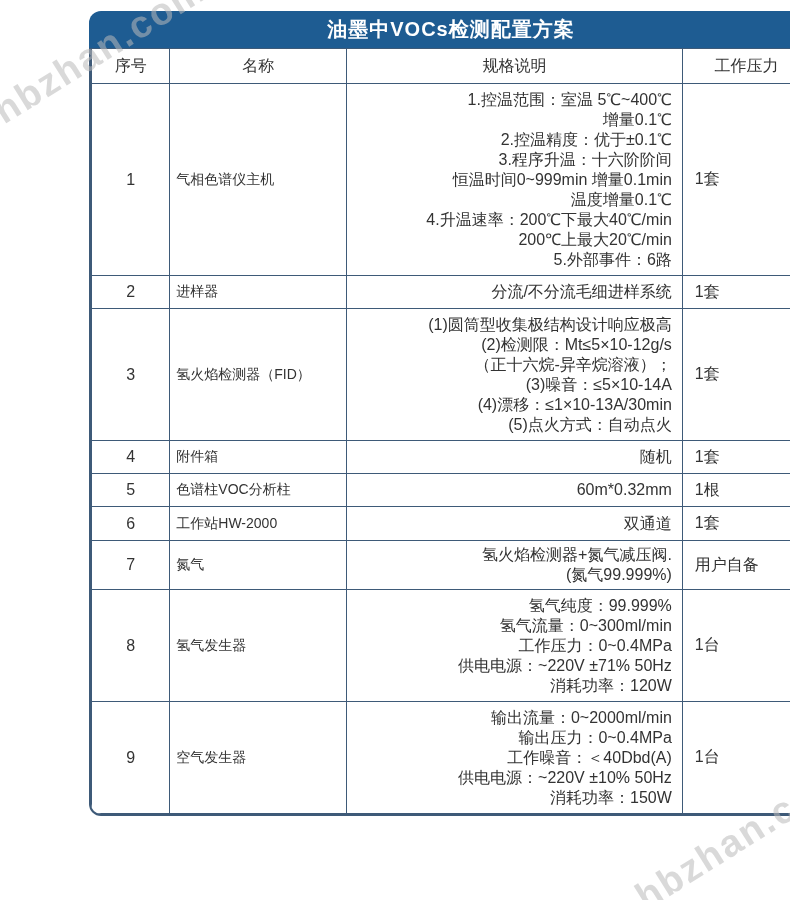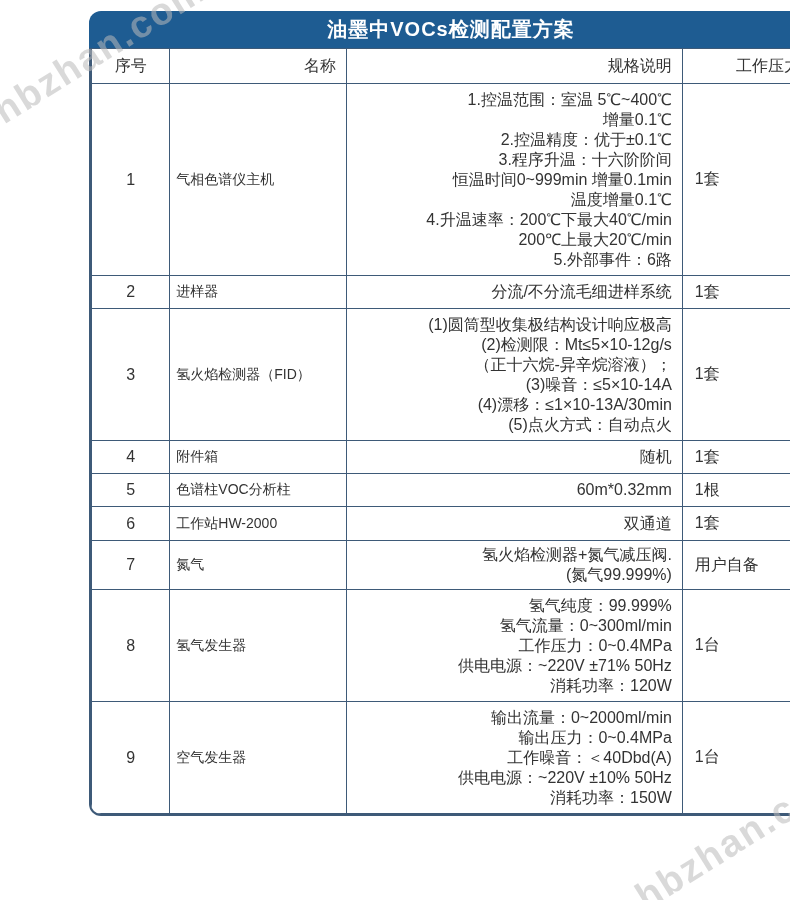--- a/index.html
+++ b/index.html
@@ -66,21 +66,21 @@
   th, td {
     border:1px solid #3e5a78;
     color:#333333;
     font-size:16px;
     vertical-align:middle;
     overflow:hidden;
   }
   th {
     height:30px;
     font-weight:normal;
-    text-align:right;
+    text-align:center;
     padding:2px 10px;
     background:#ffffff;
   }
   th.h-no { text-align:center; padding:2px 2px; }
   td.cell-no  { text-align:center; }
   td.cell-name{ padding:3px 6px; font-size:14px; white-space:nowrap; }
   td.cell-spec{ padding:4px 10px; line-height:20px; white-space:pre-line;text-align:right; }
   td.cell-qty { padding:3px 12px; }
 </style>
 </head>

